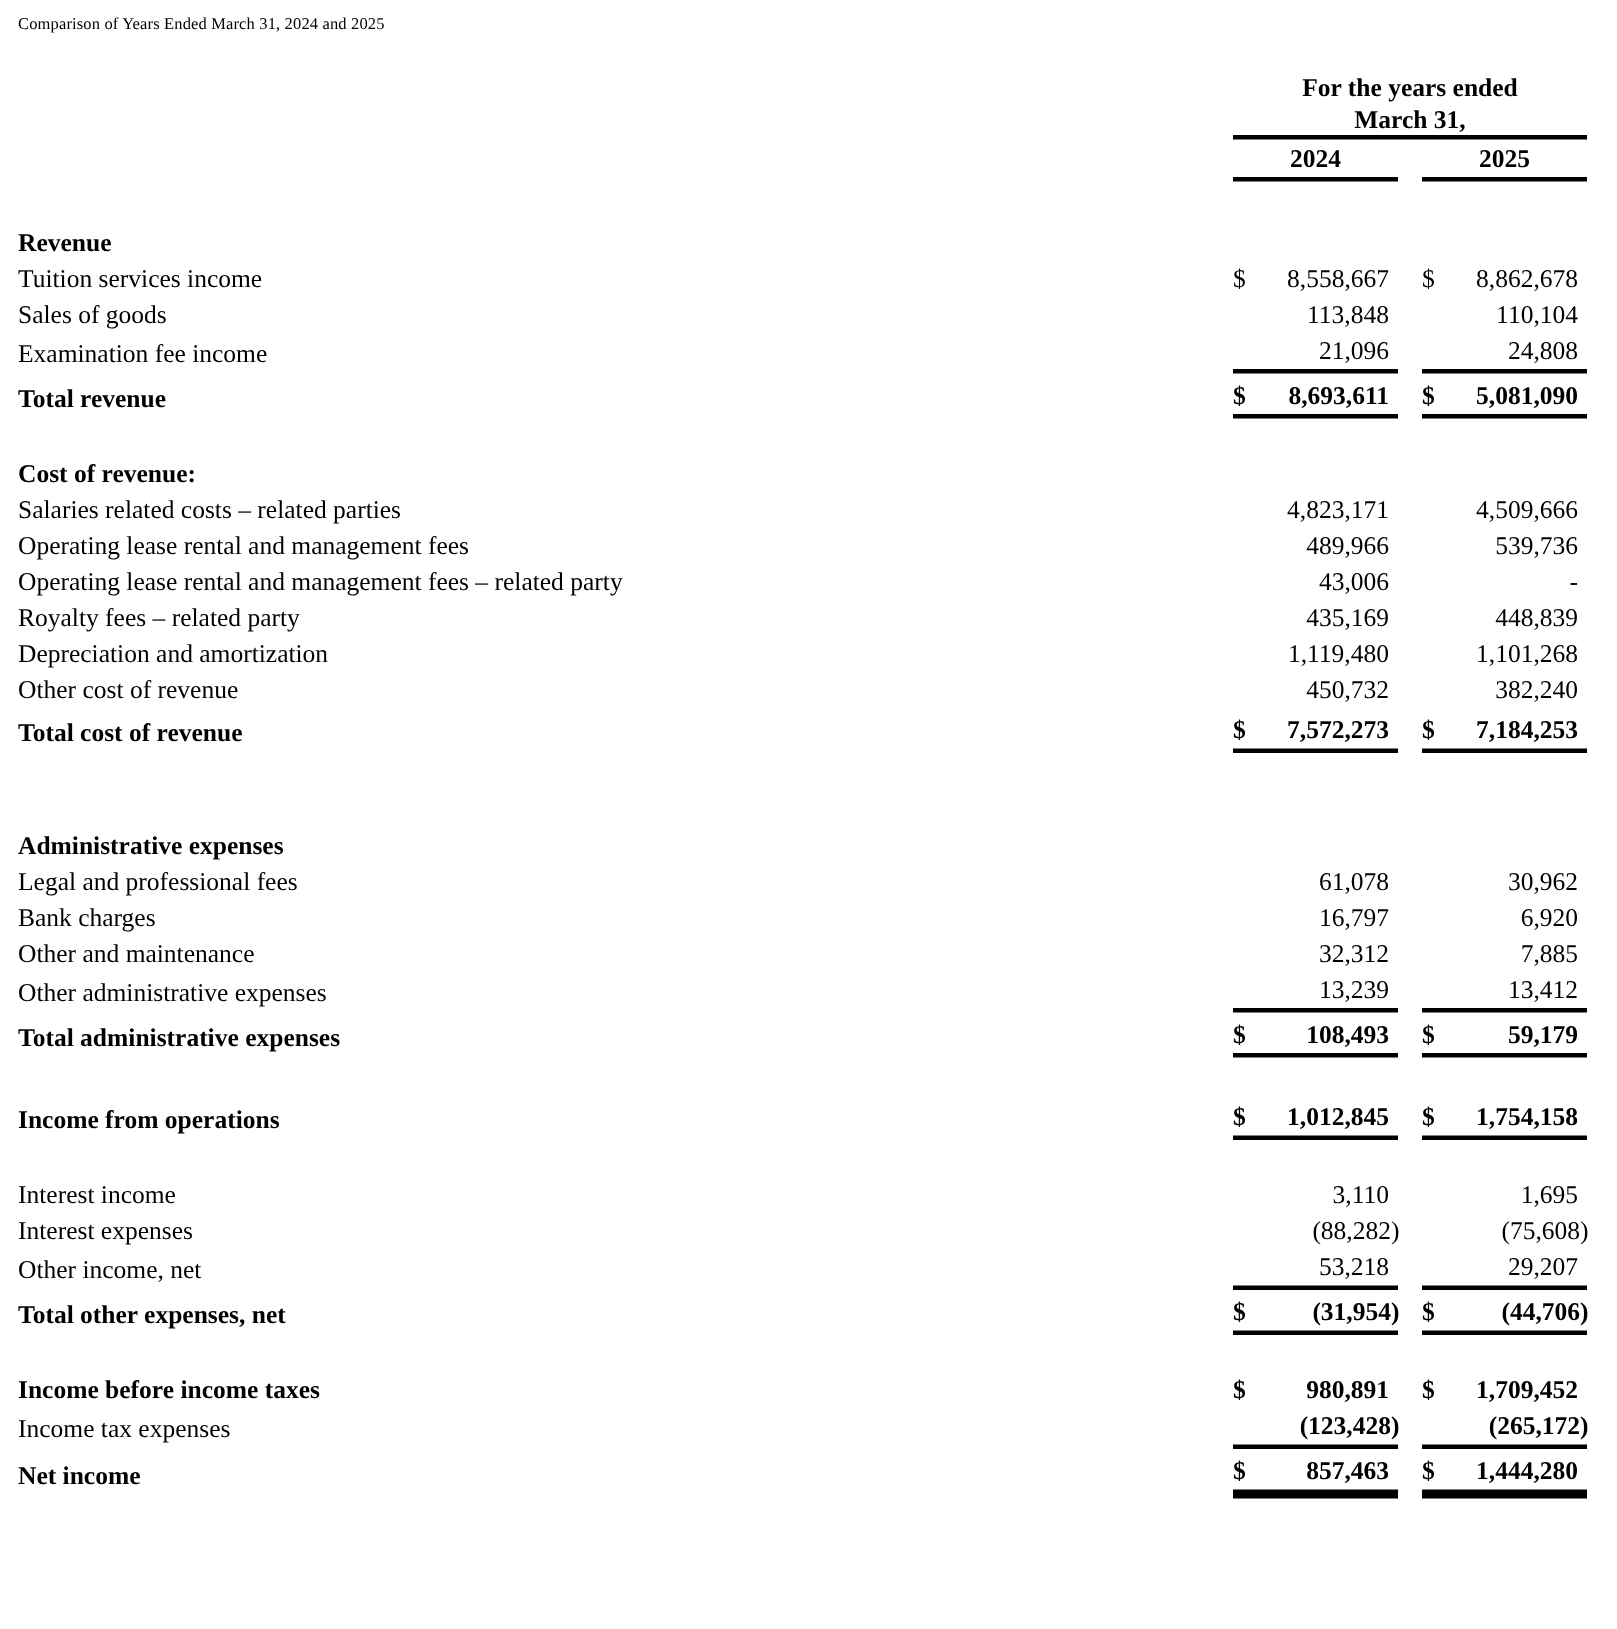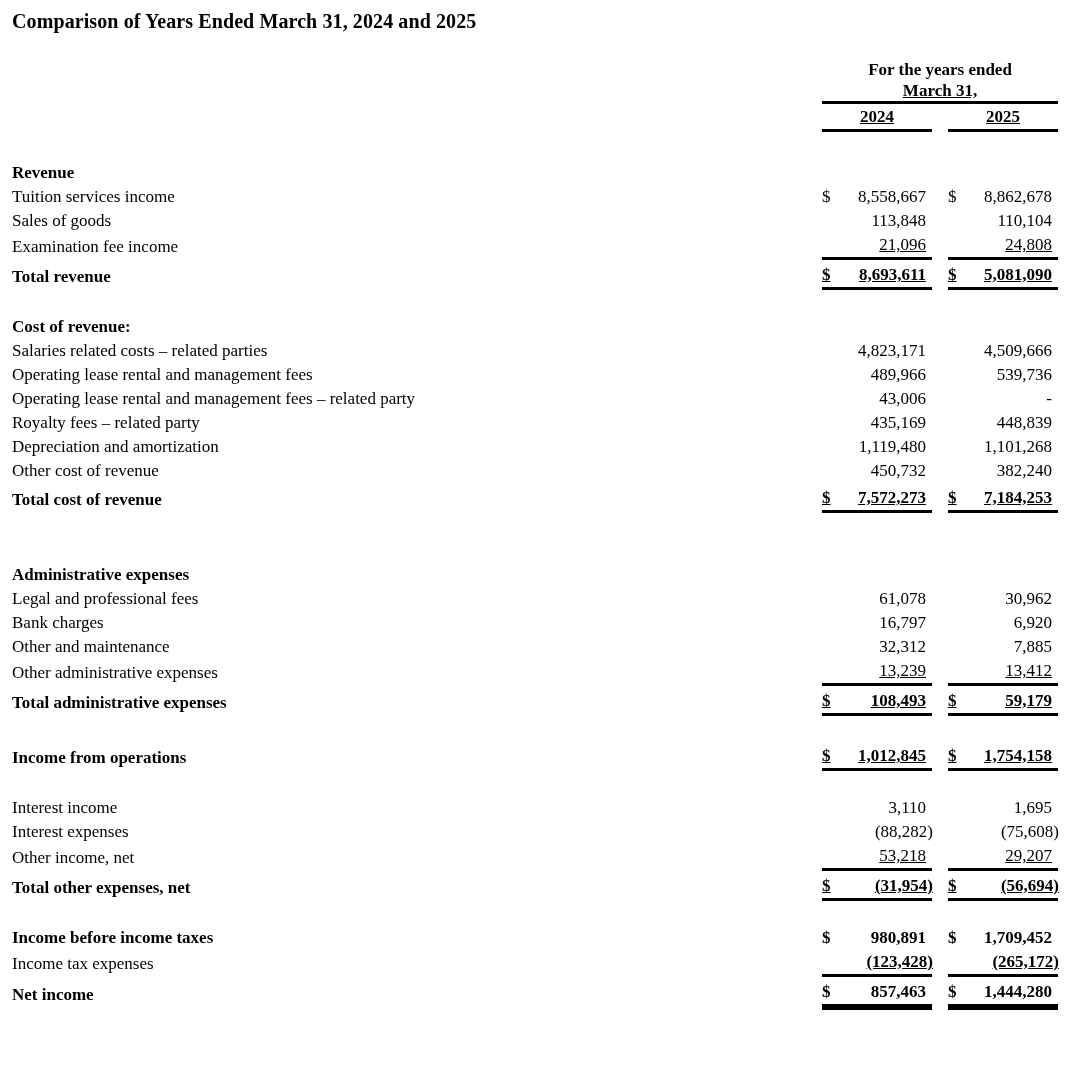--- a/index.html
+++ b/index.html
@@ -1,27 +1,27 @@
 <!DOCTYPE html>
 <html><head>
 <meta charset="utf-8">
 <style>
   html, body { margin:0; padding:0; background:#ffffff; }
   body {
     width:1078px; height:1086px; overflow:hidden;
     color:#000; font-family:"Liberation Serif", serif; font-size:17px;
   }
-  .title { font-weight:bold; font-size:20px; padding:10px 0 0 12px; letter-spacing:.1px; }
+  .title { font-weight:normal; font-size:11px; padding:10px 0 0 12px; letter-spacing:.1px; }
   table.fin { border-collapse:collapse; table-layout:fixed; width:1046px; margin:26px 0 0 12px; }
   td { padding:0; line-height:24px; vertical-align:bottom; overflow:visible; white-space:nowrap; }
   td.lbl { text-align:left; padding-right:4px; }
   td.sym { text-align:left; }
   td.amt { text-align:right; padding-right:6px; }
   .b { font-weight:bold; }
-  .u3 { border-bottom:3px solid #000;text-decoration:underline; }
+  .u3 { border-bottom:3px solid #000; }
   .u6 { border-bottom:6px solid #000; }
   tr.tot td { height:27px; }
   tr.sp td { height:25px; line-height:25px; }
   tr.sp0 td { height:29px; }
   .hdr { text-align:center; font-weight:bold; }
   .hdr1 { line-height:21px; }
   .hdr2 { line-height:21px; }
   .yr { text-align:center; font-weight:bold; line-height:25px; }
   .hang { margin-right:-7px; }
 </style>
@@ -257,21 +257,21 @@
         <td class=""></td>
         <td class="sym u3"></td>
         <td class="amt u3">29,207</td>
       </tr>
       <tr class="tot">
         <td class="lbl b">Total other expenses, net</td>
         <td class="sym b u3">$</td>
         <td class="amt b u3"><span class="hang">(31,954)</span></td>
         <td class=""></td>
         <td class="sym b u3">$</td>
-        <td class="amt b u3"><span class="hang">(56,694)</span></td>
+        <td class="amt b u3"><span class="hang">(44,706)</span></td>
       </tr>
       <tr class="sp">
         <td colspan="6"></td>
       </tr>
       <tr>
         <td class="lbl b">Income before income taxes</td>
         <td class="sym b">$</td>
         <td class="amt b">980,891</td>
         <td class=""></td>
         <td class="sym b">$</td>

